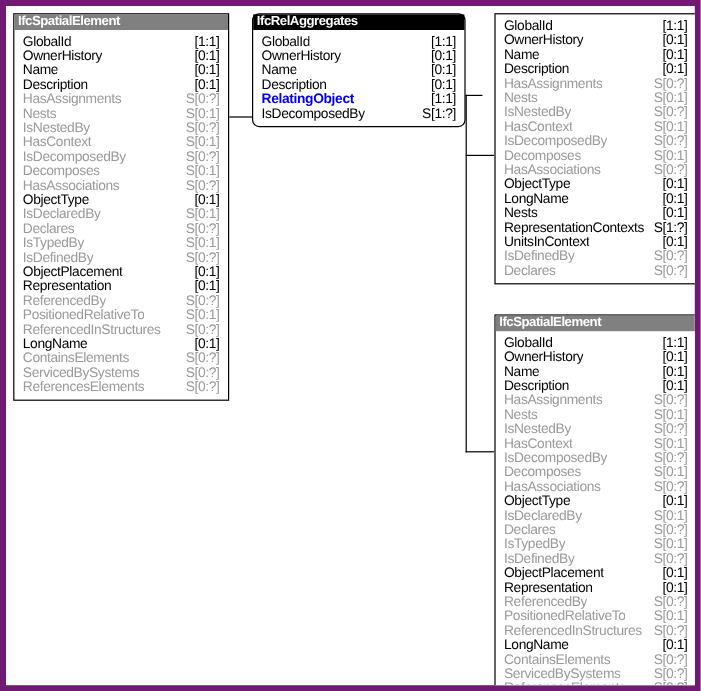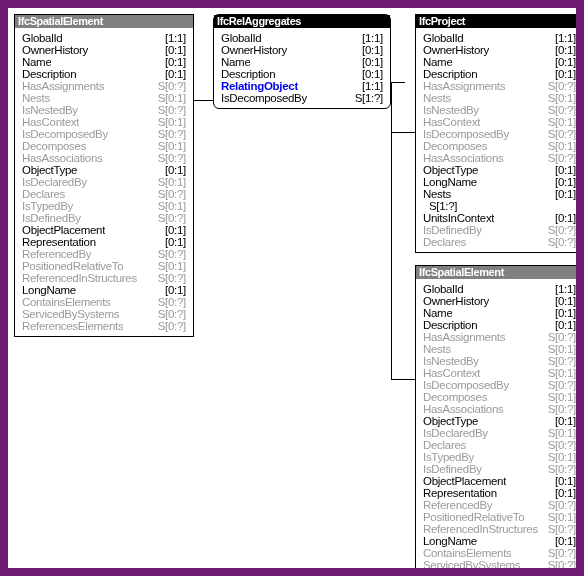--- a/index.html
+++ b/index.html
@@ -8,21 +8,21 @@
     background: #ffffff;
   }
   body {
     font-family: "Liberation Sans", sans-serif;
   }
   #canvas {
     position: relative;
     width: 584px;
     height: 576px;
     background: #ffffff;
-    border: 8px solid #701a75;
+    border: 5px solid #701a75;
     box-sizing: border-box;
     overflow: hidden;
   }
 
   
   .entity {
     position: absolute;
     box-sizing: border-box;
     border: 1px solid #000000;
     background: #ffffff;
@@ -219,21 +219,20 @@
           <span class="acard">[1:1]</span>
         </li>
       <li class="attr direct">
           <span class="aname">IsDecomposedBy</span>
           <span class="acard">S[1:?]</span>
         </li>
     </ul>
   </div>
 
   <div class="entity" style="left:407px; top:6px; width:169px;">
-    <div class="entity-header hdr-black">IfcProject</div>
     <ul class="attr-list">
       <li class="attr direct">
           <span class="aname">GlobalId</span>
           <span class="acard">[1:1]</span>
         </li>
       <li class="attr direct">
           <span class="aname">OwnerHistory</span>
           <span class="acard">[0:1]</span>
         </li>
       <li class="attr direct">
@@ -278,20 +277,21 @@
         </li>
       <li class="attr direct">
           <span class="aname">LongName</span>
           <span class="acard">[0:1]</span>
         </li>
       <li class="attr direct">
           <span class="aname">Nests</span>
           <span class="acard">[0:1]</span>
         </li>
       <li class="attr direct">
+          <span class="aname">RepresentationContexts</span>
           <span class="acard">S[1:?]</span>
         </li>
       <li class="attr direct">
           <span class="aname">UnitsInContext</span>
           <span class="acard">[0:1]</span>
         </li>
       <li class="attr inverse">
           <span class="aname">IsDefinedBy</span>
           <span class="acard">S[0:?]</span>
         </li>

